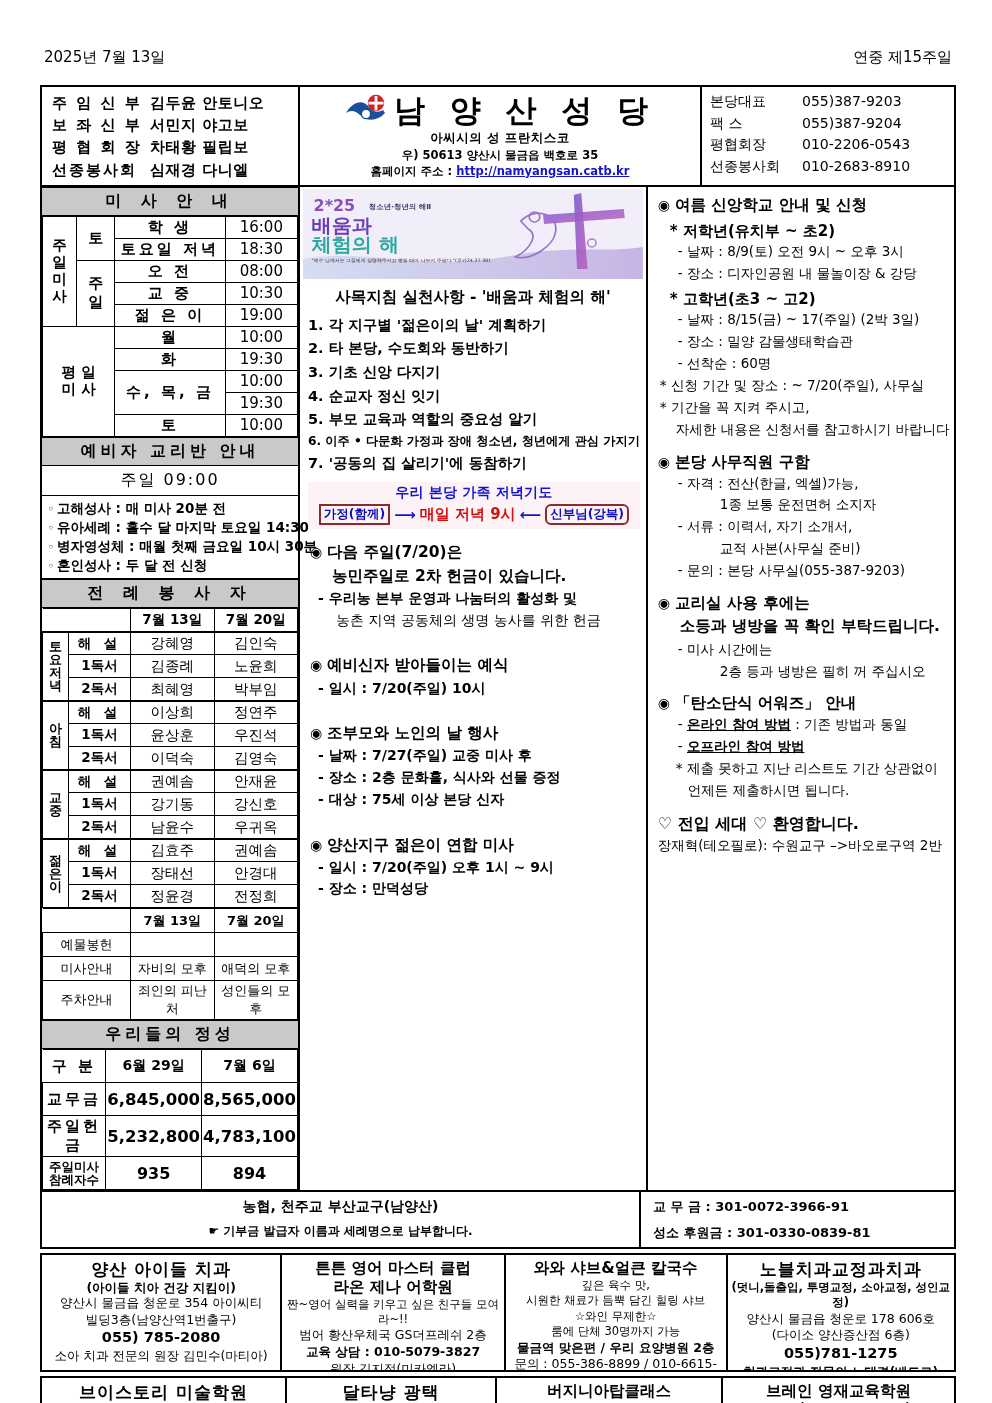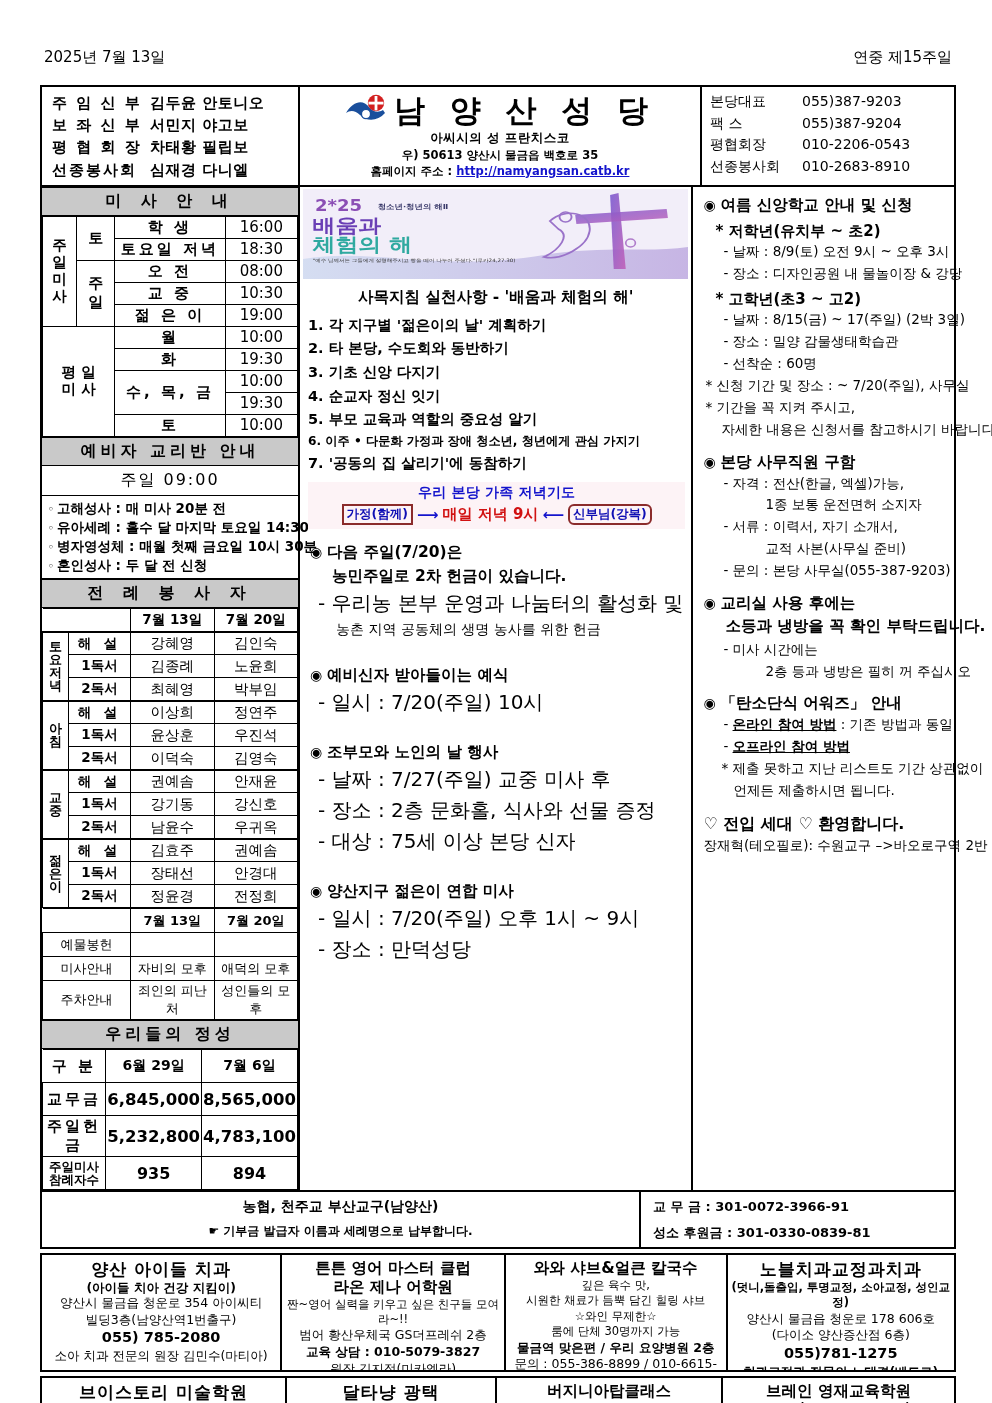--- a/index.html
+++ b/index.html
@@ -94,21 +94,21 @@
   .prayerbox .pt { font-size: 14px; font-weight: bold; color: #1414cc; letter-spacing: 0.2px; }
   .prayerbox .pr { display: flex; align-items: center; justify-content: center; gap: 4px; margin-top: 2px; }
   .tagbox { border: 2px solid #8b2b2b; padding: 0 3px; font-size: 12.5px; font-weight: bold; color: #0f0fb4; }
   .tagbox.r { color: #0f0fb4; border-radius: 6px; }
   .arrow { color: #1414cc; font-size: 15px; font-weight: bold; }
   .prayerbox .mid { font-size: 15px; font-weight: bold; color: #d11111; }
 
   .ann { padding: 4px 8px 6px 10px; }
   .ann .h { font-size: 15.5px; font-weight: bold; line-height: 1.5; margin-top: 23px; white-space: nowrap; }
   .ann .h2 { font-size: 15.5px; font-weight: bold; line-height: 1.5; padding-left: 22px; white-space: nowrap; }
-  .ann .d { font-size: 20px; line-height: 1.55; padding-left: 8px; white-space: nowrap; }
+  .ann .d { font-size: 14px; line-height: 1.55; padding-left: 8px; white-space: nowrap; font-weight: bold; }
   .ann .d2 { font-size: 14px; line-height: 1.55; padding-left: 26px; white-space: nowrap; }
   .ann .first { margin-top: 4px; }
   .dot { font-size: 14px; }
 
   
   .rt { padding: 6px 8px 6px 10px; }
   .rt .h { font-size: 15.5px; font-weight: bold; margin-top: 11px; white-space: nowrap; }
   .rt .h.first { margin-top: 2px; }
   .rt .sh { font-size: 15px; font-weight: bold; padding-left: 12px; margin-top: 6px; white-space: nowrap; }
   .rt .d { font-size: 13.5px; padding-left: 20px; line-height: 1.62; white-space: nowrap; }

